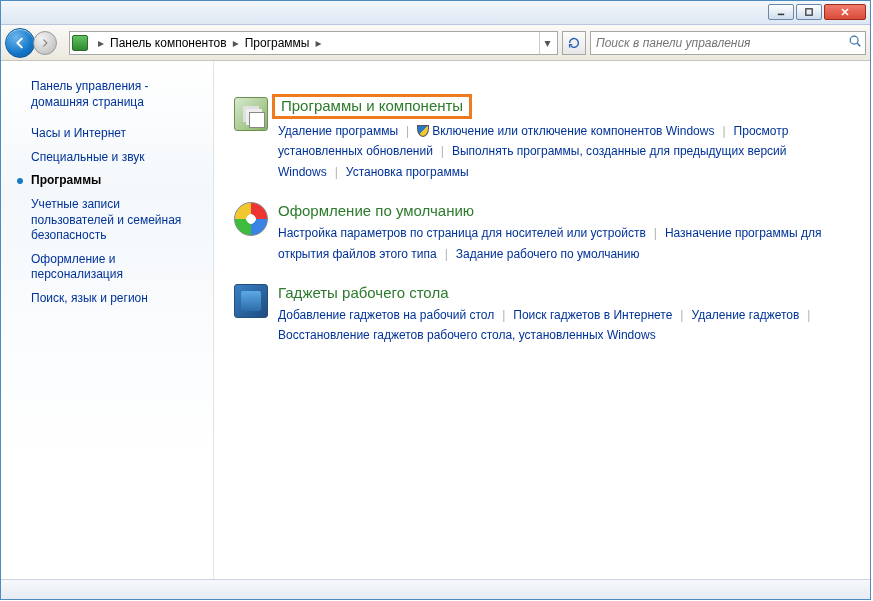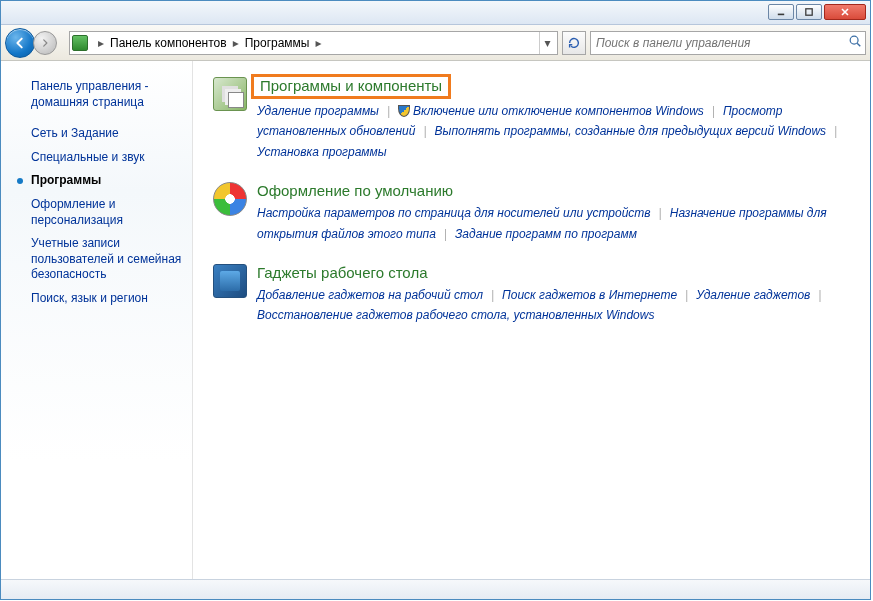--- a/index.html
+++ b/index.html
@@ -142,21 +142,21 @@
     color:#3b6ea5; font-style:normal;
   }
   
   .body {
     flex:1;
     display:flex;
     overflow:hidden;
     background:#fff;
   }
   .sidebar {
-    width:192px;
+    width:213px;
     border-right:1px solid #e3e3e3;
     background: linear-gradient(to bottom, #ffffff 0, #f4f8fb 130px, #ffffff 400px);
     padding: 18px 6px 0 10px;
   }
   .sidebar .head {
     color:#003399;
     margin-bottom:12px;
     line-height:1.3;
     padding-left:20px;
   }
@@ -179,20 +179,21 @@
     width:6px; height:6px;
     background:#167ac6;
     border-radius:50%;
   }
   
   .content {
     flex:1;
     padding: 16px 20px;
     overflow:auto;
     position:relative;
+    margin-top:20px;
   }
   .section {
     display:flex;
     margin-bottom: 20px;
   }
   .section-icon {
     width:34px; height:34px;
     margin-right:10px;
     flex-shrink:0;
     border-radius:3px;
@@ -212,21 +213,20 @@
     cursor:pointer;
   }
   .highlight {
     border: 3px solid #f07b1e;
     padding: 0 6px 2px 6px;
     margin: -3px -6px 2px -6px;
   }
   .links {
     color:#003399;
     line-height:1.7;
-    font-style:italic;
   }
   .links .lnk {
     color:#003399;
     cursor:pointer;
   }
   .links .sep {
     color:#b0b0b0;
     margin: 0 8px;
   }
   .shield {
@@ -308,37 +308,37 @@
             <line x1="10.5" y1="10.5" x2="14" y2="14" stroke="#3b6ea5" stroke-width="1.6"></line>
           </svg>
       </span>
     </div>
   </div>
 
   <div class="body">
     <div class="sidebar">
       <div class="head">Панель управления - домашняя страница</div>
       <ul id="sidebar-list">
-          <li>Сеть и Задание</li>
+          <li>Часы и Интернет</li>
           <li>Специальные и звук</li>
           <li class="active">Программы</li>
+          <li>Учетные записи пользователей и семейная безопасность</li>
           <li>Оформление и персонализация</li>
-          <li>Учетные записи пользователей и семейная безопасность</li>
           <li>Поиск, язык и регион</li>
         </ul>
     </div>
 
     <div class="content" id="content">
         <div class="section">
           <div class="section-icon icon-box icon-programs"></div>
           <div class="section-body"><div class="section-title highlight">Программы и компоненты</div><div class="links"><span class="lnk">Удаление программы</span><span class="sep">|</span><span class="shield"></span><span class="lnk">Включение или отключение компонентов Windows</span><span class="sep">|</span><span class="lnk">Просмотр установленных обновлений</span><span class="sep">|</span><span class="lnk">Выполнять программы, созданные для предыдущих версий Windows</span><span class="sep">|</span><span class="lnk">Установка программы</span></div></div>
         </div>
         <div class="section">
           <div class="section-icon icon-box icon-default"></div>
-          <div class="section-body"><div class="section-title">Оформление по умолчанию</div><div class="links"><span class="lnk">Настройка параметров по страница для носителей или устройств</span><span class="sep">|</span><span class="lnk">Назначение программы для открытия файлов этого типа</span><span class="sep">|</span><span class="lnk">Задание программ по программ</span></div></div>
+          <div class="section-body"><div class="section-title">Оформление по умолчанию</div><div class="links"><span class="lnk">Настройка параметров по страница для носителей или устройств</span><span class="sep">|</span><span class="lnk">Назначение программы для открытия файлов этого типа</span><span class="sep">|</span><span class="lnk">Задание рабочего по умолчанию</span></div></div>
         </div>
         <div class="section">
           <div class="section-icon icon-box icon-gadgets"></div>
           <div class="section-body"><div class="section-title">Гаджеты рабочего стола</div><div class="links"><span class="lnk">Добавление гаджетов на рабочий стол</span><span class="sep">|</span><span class="lnk">Поиск гаджетов в Интернете</span><span class="sep">|</span><span class="lnk">Удаление гаджетов</span><span class="sep">|</span><span class="lnk">Восстановление гаджетов рабочего стола, установленных Windows</span></div></div>
         </div>
       </div>
   </div>
 
   <div class="statusbar"></div>
 </div>

